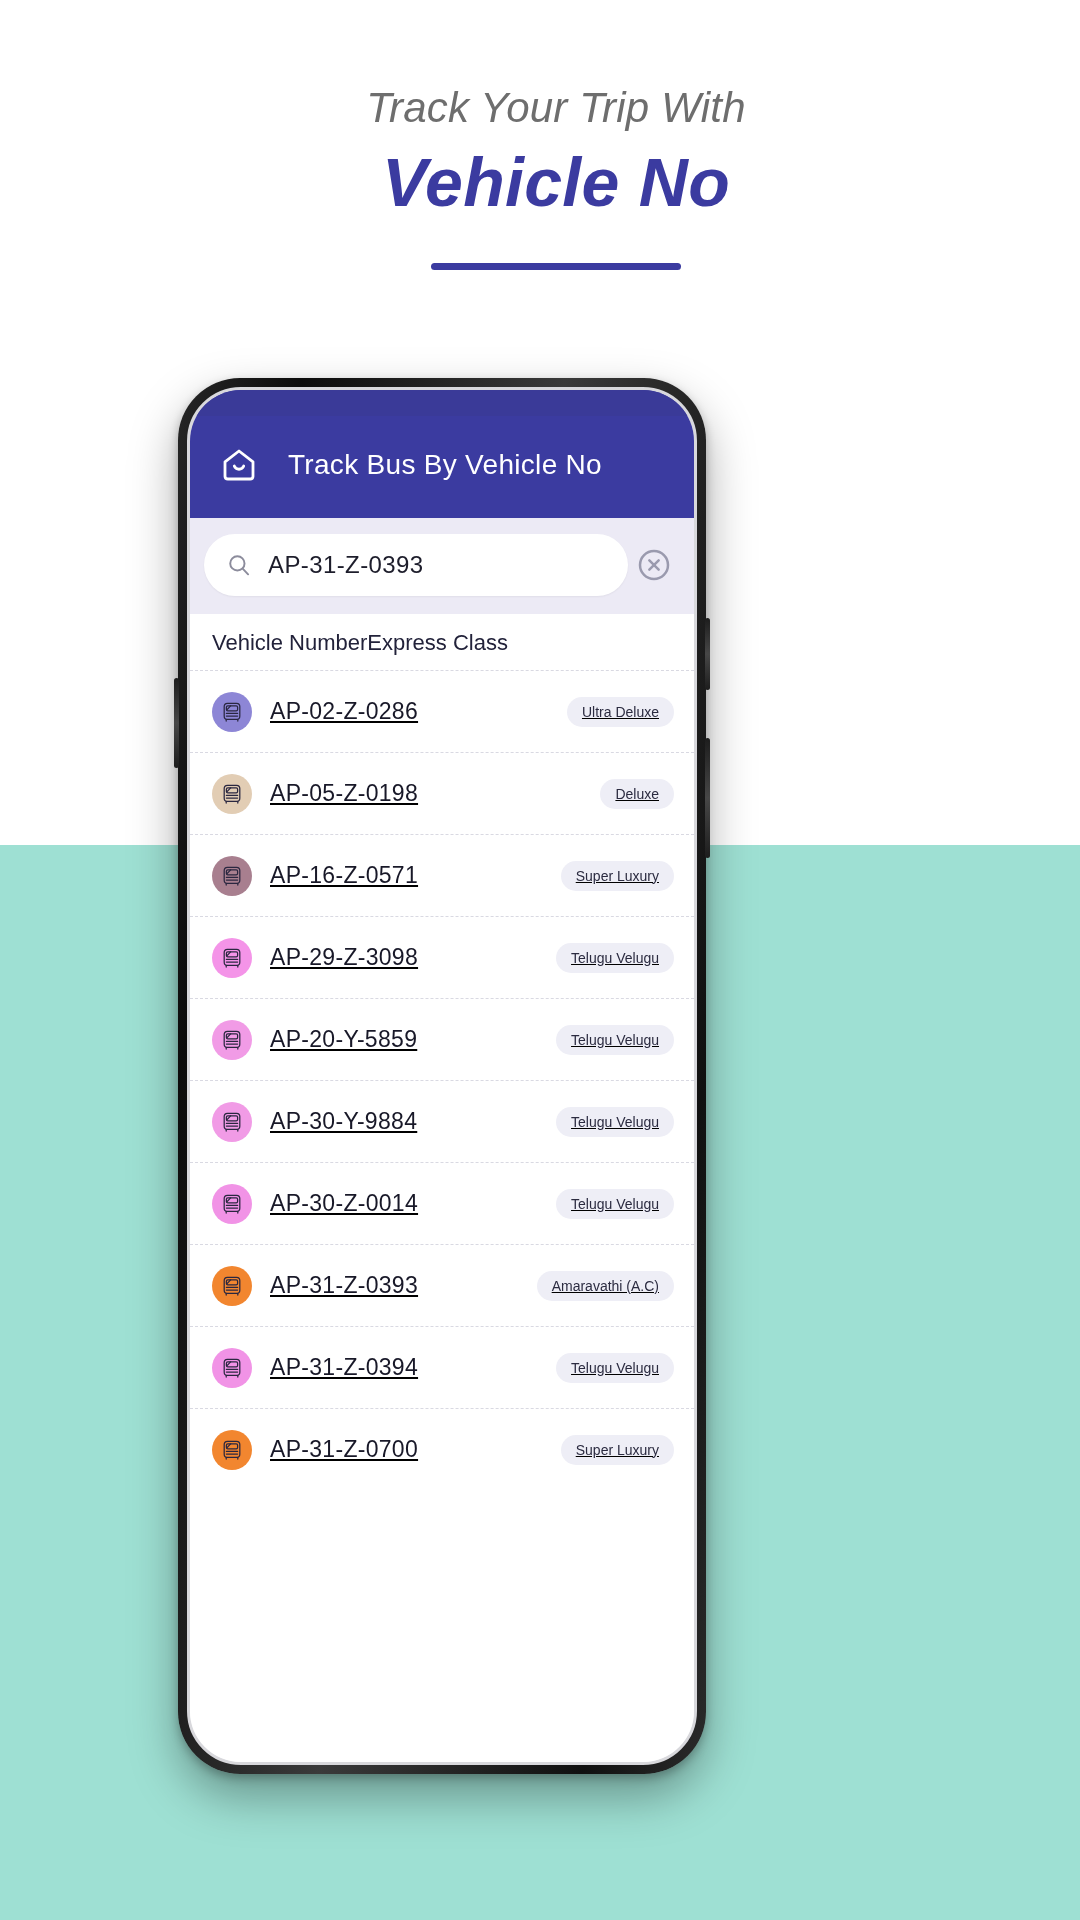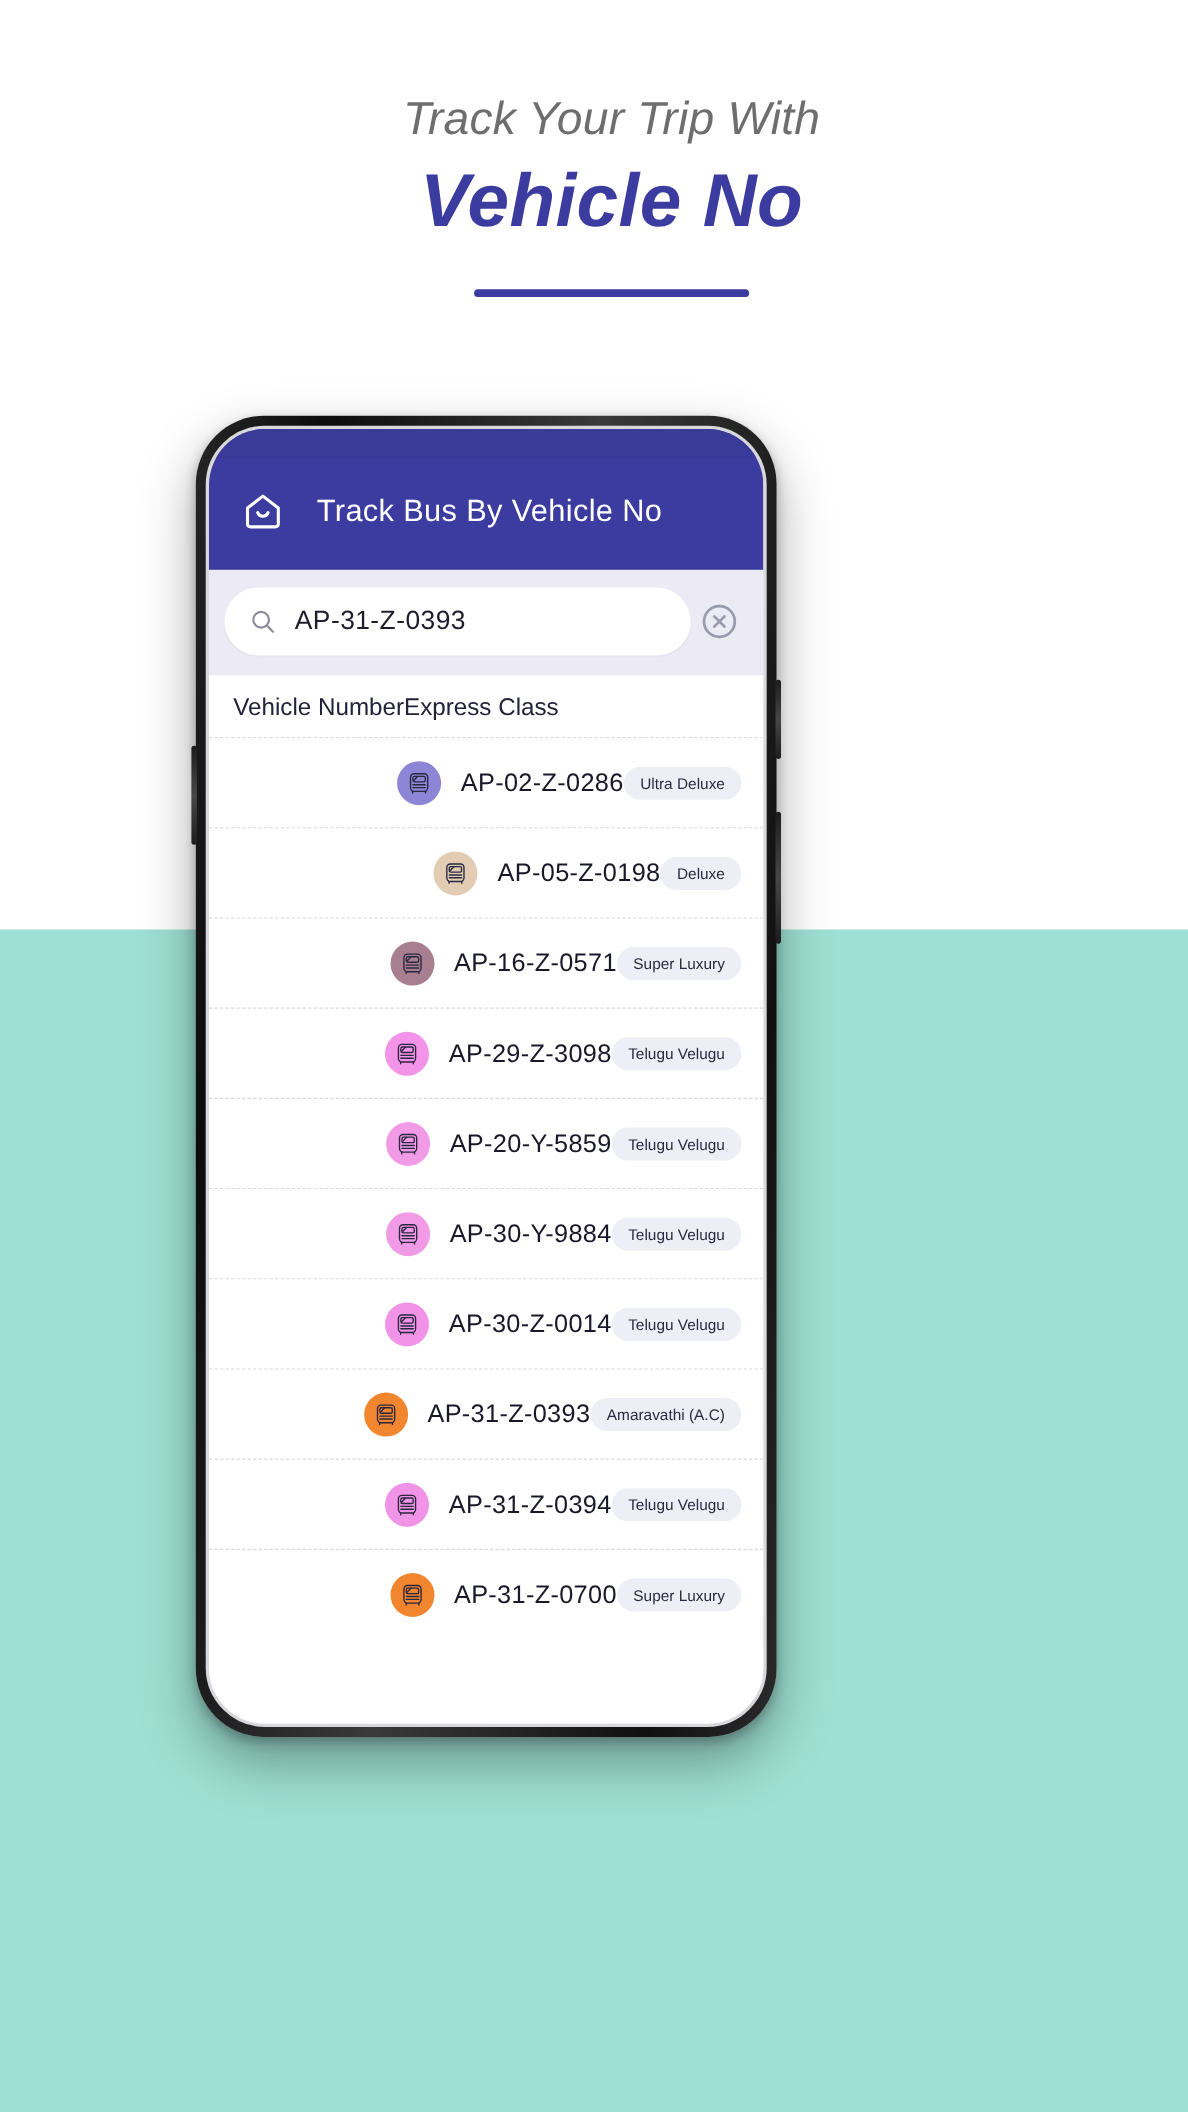--- a/index.html
+++ b/index.html
@@ -35,21 +35,21 @@
     letter-spacing: .3px; line-height: 1.25; margin-top: 8px;
   }
   #headline-rule {
     width: 250px; height: 7px; background: #3b3ba0;
     border-radius: 4px; margin: 38px auto 0;
   }
 
   
   #phone {
     position: absolute; left: 178px; top: 378px;
-    width: 528px; height: 1201px;
+    width: 528px; height: 1396px;
     border-radius: 62px;
     background: linear-gradient(100deg,#262626 0%,#0c0c0c 16%,#3a3a3a 50%,#101010 84%,#2b2b2b 100%);
     padding: 9px;
     box-shadow: 0 22px 48px rgba(0,0,0,.34), 0 4px 10px rgba(0,0,0,.25);
     z-index: 10;
   }
   #phone-inner {
     width: 100%; height: 100%;
     border-radius: 54px;
     background: #f4f4f6;
@@ -110,24 +110,25 @@
   #list-area {
     background: #ffffff; height: calc(100% - 128px - 96px);
     overflow: hidden;
   }
   #list-head {
     display: flex; align-items: center; justify-content: flex-start;
     padding: 16px 22px 14px 22px;
   }
   #list-head span { font-size: 22px; color: #22223a; }
   .row {
-    display: flex; align-items: center; justify-content: flex-end;
+    display: flex; align-items: center; justify-content: space-between;
     padding: 0 20px 0 22px;
     height: 82px;
     border-top: 1px dashed #d9d9e2;
+    text-decoration: underline;
   }
   .row-left { display: flex; align-items: center; gap: 18px; }
   .avatar {
     width: 40px; height: 40px; border-radius: 50%;
     display: flex; align-items: center; justify-content: center;
     flex: 0 0 auto;
   }
   .avatar svg { width: 24px; height: 24px; }
   .vnum { font-size: 23px; color: #181828; letter-spacing: .3px; }
   .badge {

